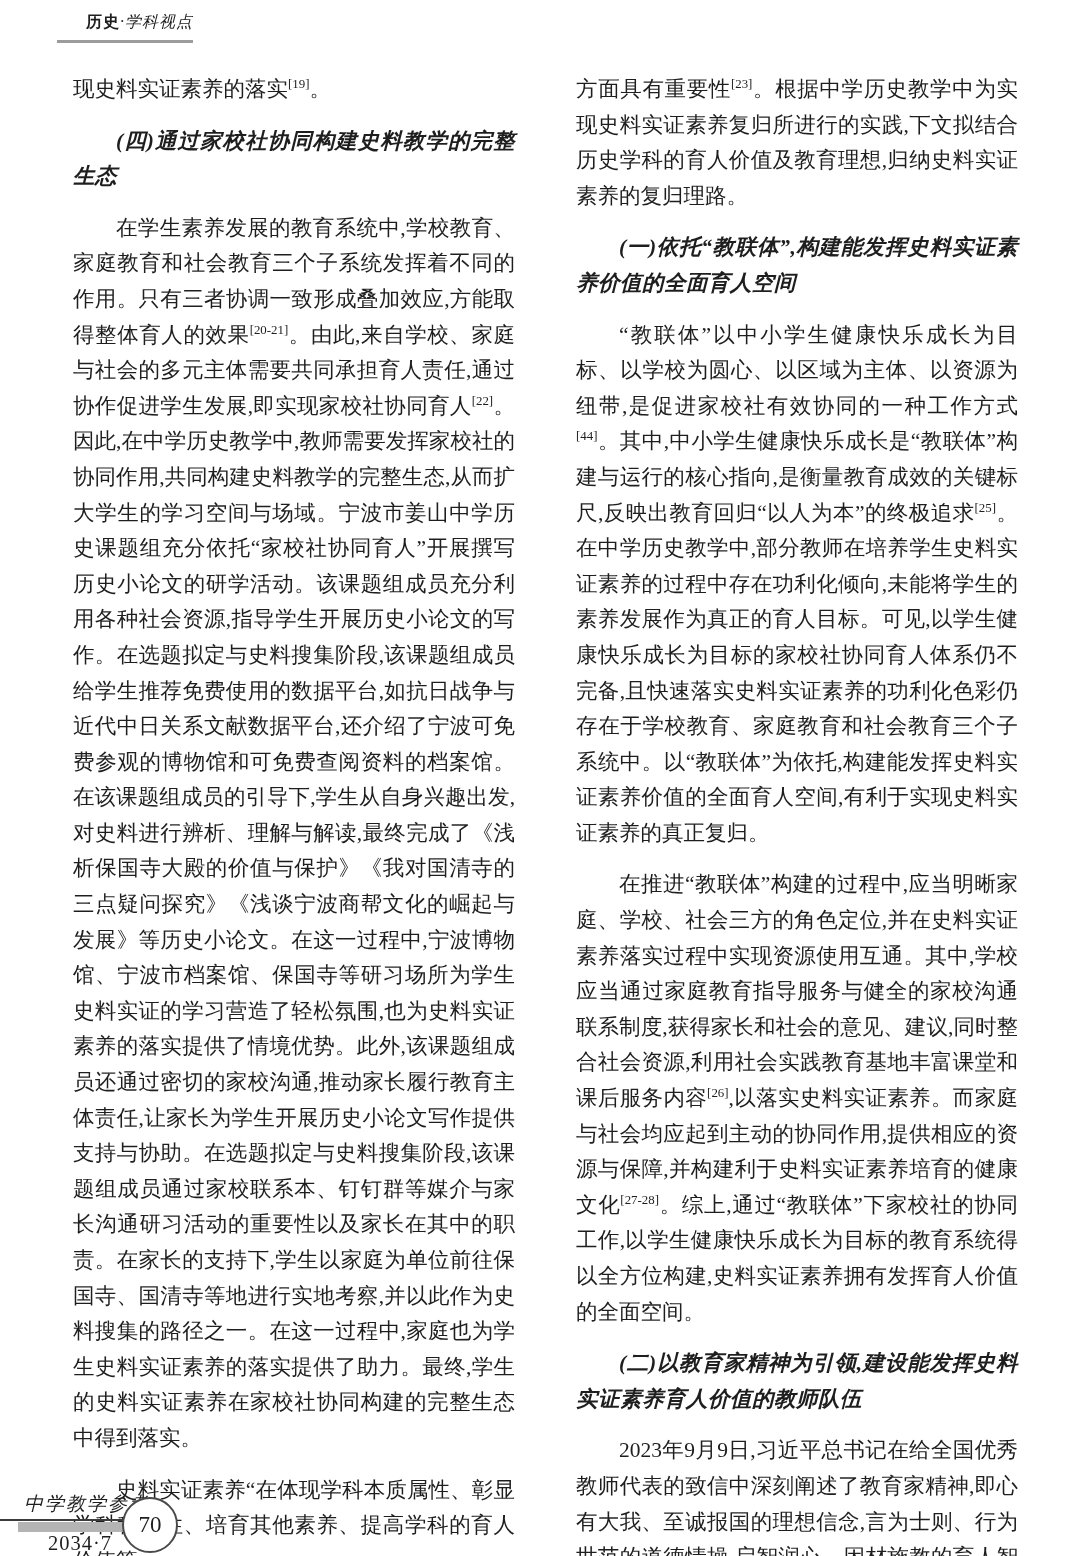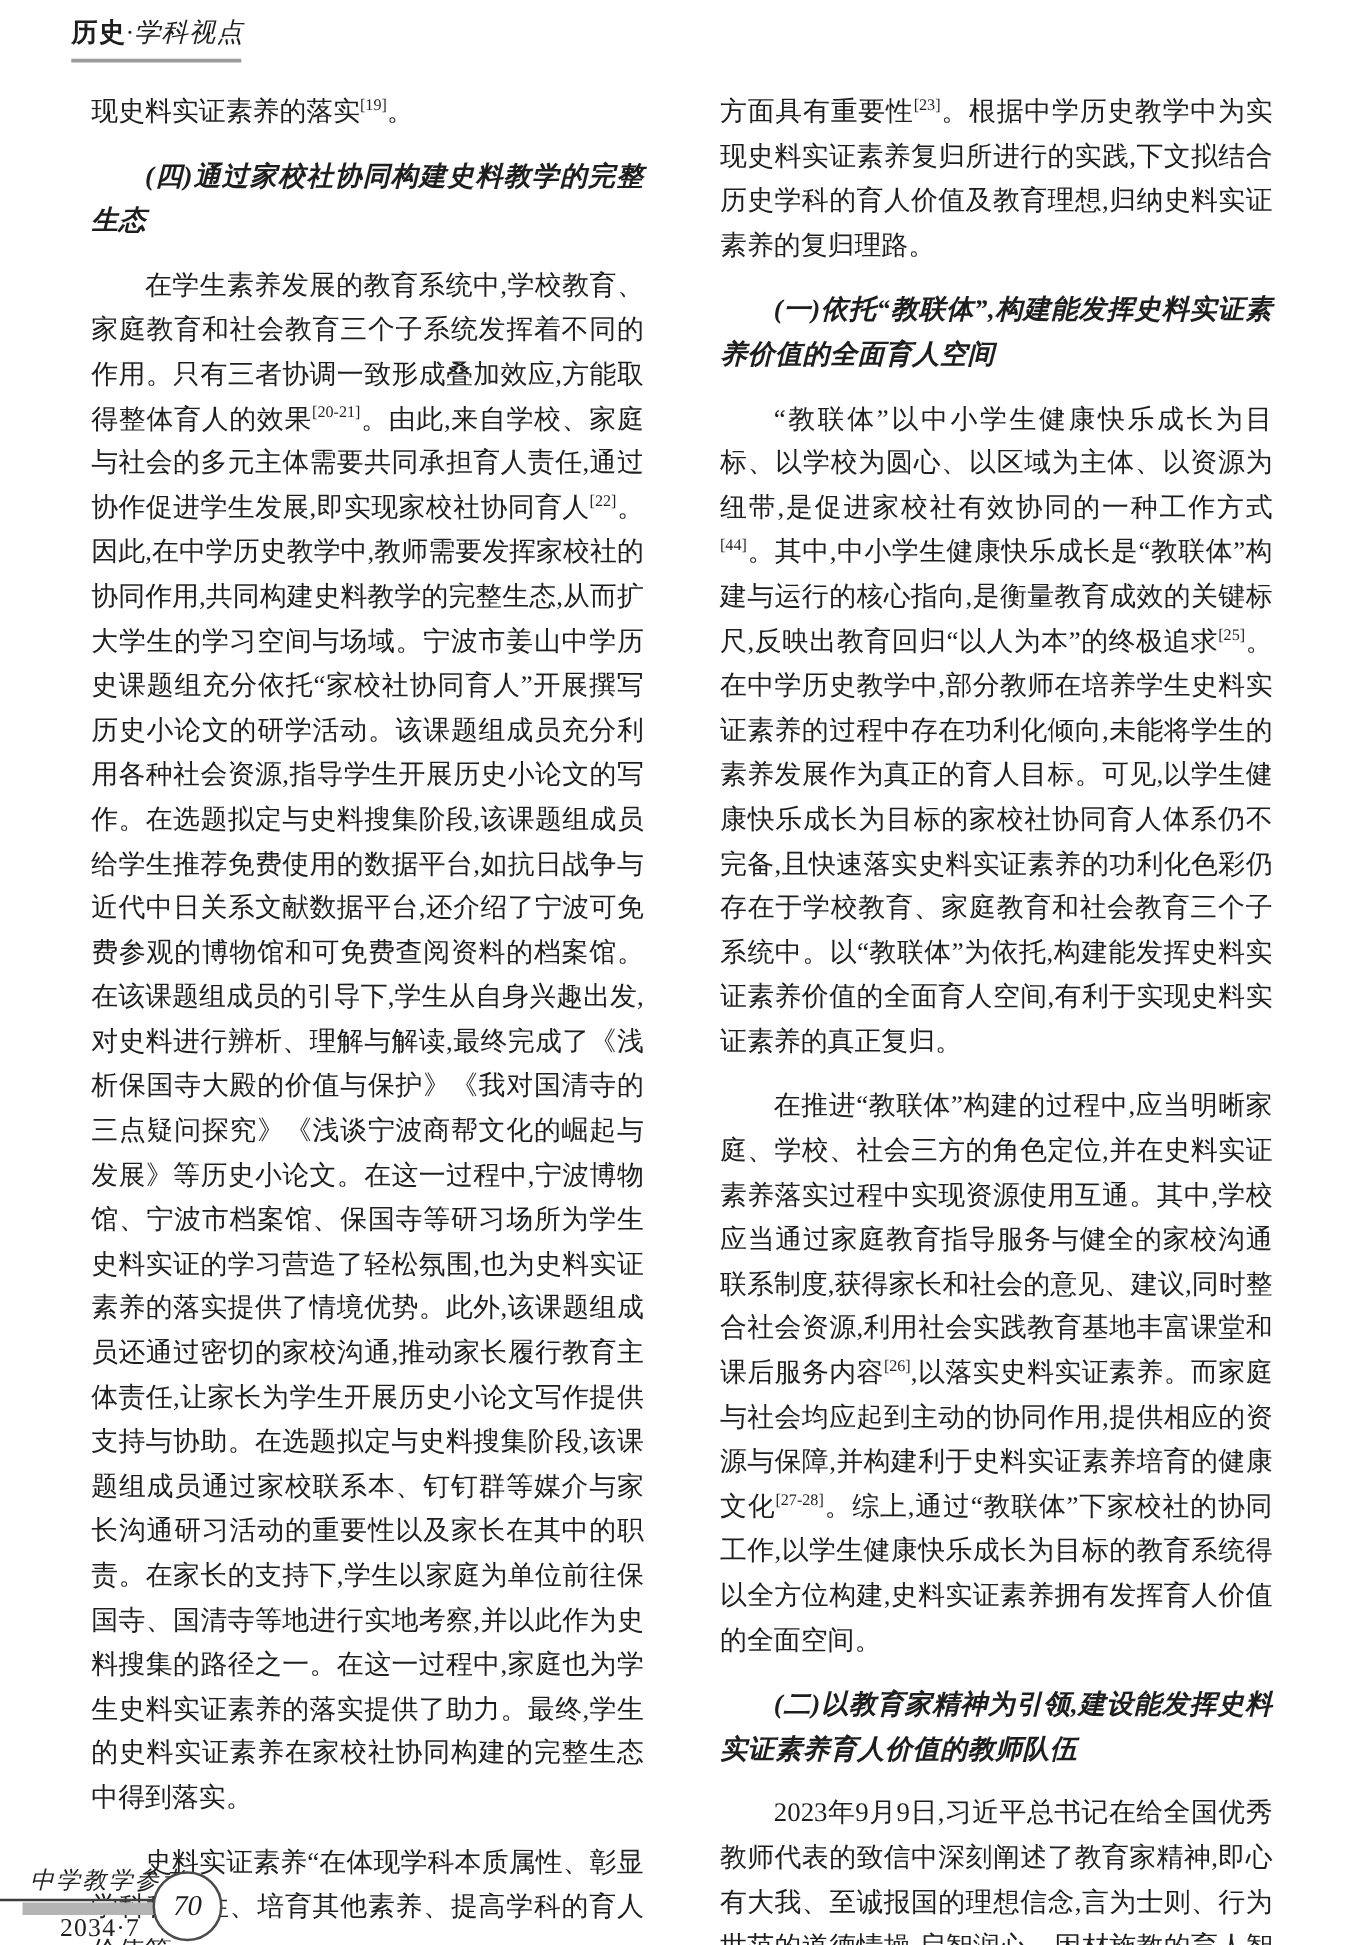--- a/index.html
+++ b/index.html
@@ -11,21 +11,21 @@
     font-family: "Liberation Serif", serif;
     color: #1e1e1e;
     overflow: hidden;
   }
   
   .hdr {
     position: absolute;
     left: 57px;
     top: 12px;
   }
-  .hdr-line1 { font-size: 21px; letter-spacing: 1px; white-space: nowrap; text-align: right; }
+  .hdr-line1 { font-size: 16px; letter-spacing: 1px; white-space: nowrap; text-align: right; }
   .hdr-bold { font-weight: 700; }
   .hdr-kai  { font-style: italic; }
   .hdr-rule {
     margin-top: 7px;
     width: 136px;
     height: 3px;
     background: #9c9c9c;
   }
   
   .columns {
@@ -105,21 +105,20 @@
     top: 1497px;
     width: 52px;
     height: 52px;
     border: 2px solid #4a4a4a;
     border-radius: 50%;
     background: #ffffff;
     display: flex;
     align-items: center;
     justify-content: center;
     font-size: 23px;
-    font-style: italic;
   }
 </style>
 </head>
 <body>
 
 <div class="page">
 
   <div class="hdr">
     <div class="hdr-line1">
       <span class="hdr-bold">历史</span><span class="hdr-kai">·学科视点</span>

